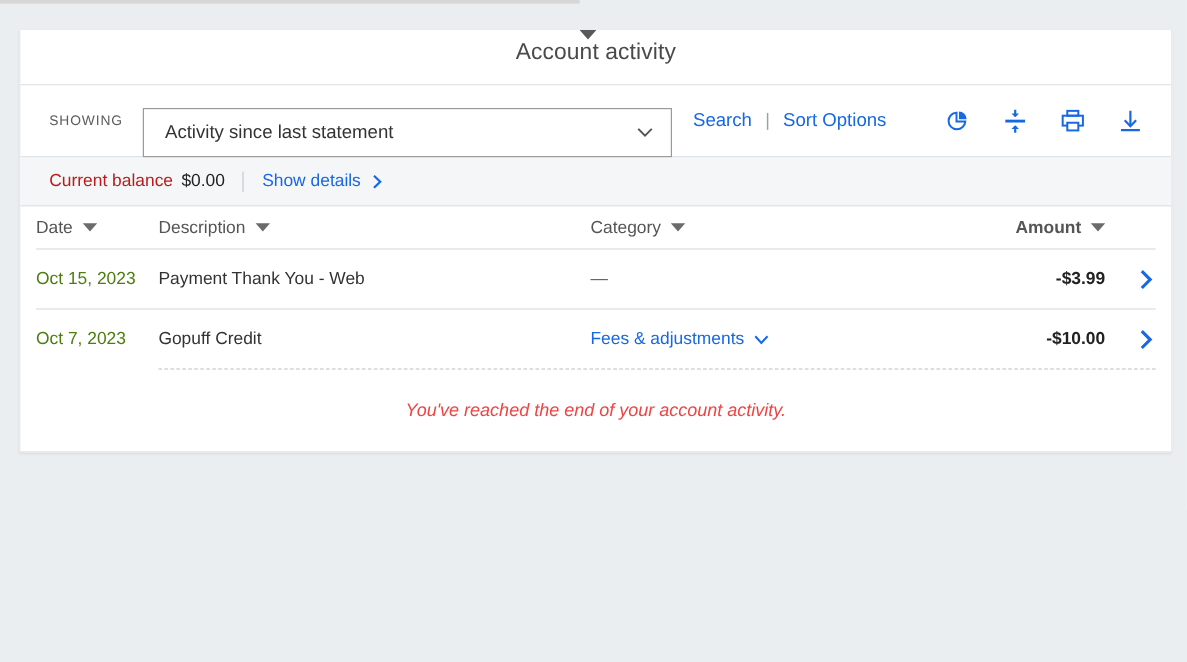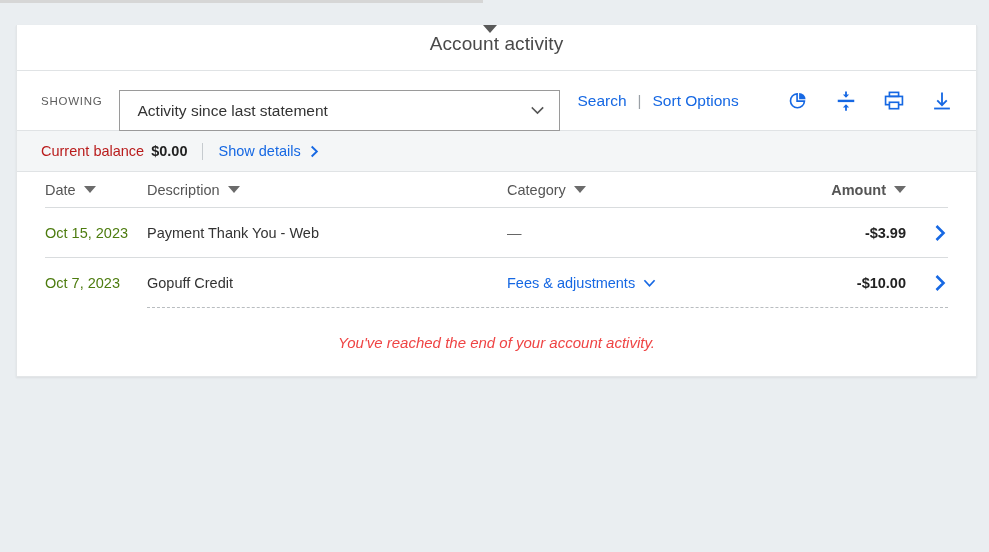--- a/index.html
+++ b/index.html
@@ -135,38 +135,38 @@
   
   .balance-bar {
     height: 41px;
     background: #f4f6f7;
     display: flex;
     align-items: center;
     padding: 0 24px;
     border-bottom: 1px solid #e0e3e5;
   }
   .bal-label { font-size: 14.5px; color: #b91c1c; text-align: right; }
-  .bal-amount { font-size: 14.5px; color: #222; font-weight: bold; margin-left: 7px; }
+  .bal-amount { font-size: 14.5px; color: #222; font-weight: normal; margin-left: 7px; }
   .bal-div {
     width: 1px; height: 17px;
     background: #c6cbcf;
     margin: 0 15px;
   }
   .bal-link {
     font-size: 14.5px;
     color: #1668e3;
     text-decoration: none;
     cursor: pointer;
     display: inline-flex;
     align-items: center;
   }
   .bal-link .chev { margin-left: 8px; display: flex; }
 
   
-  .tbl { padding: 0 28px; }
+  .tbl { padding: 0 13px; }
   .thead {
     display: flex;
     align-items: center;
     height: 36px;
     border-bottom: 1px solid #d9dcde;
   }
   .th {
     font-size: 14.5px;
     color: #555;
     display: flex;

